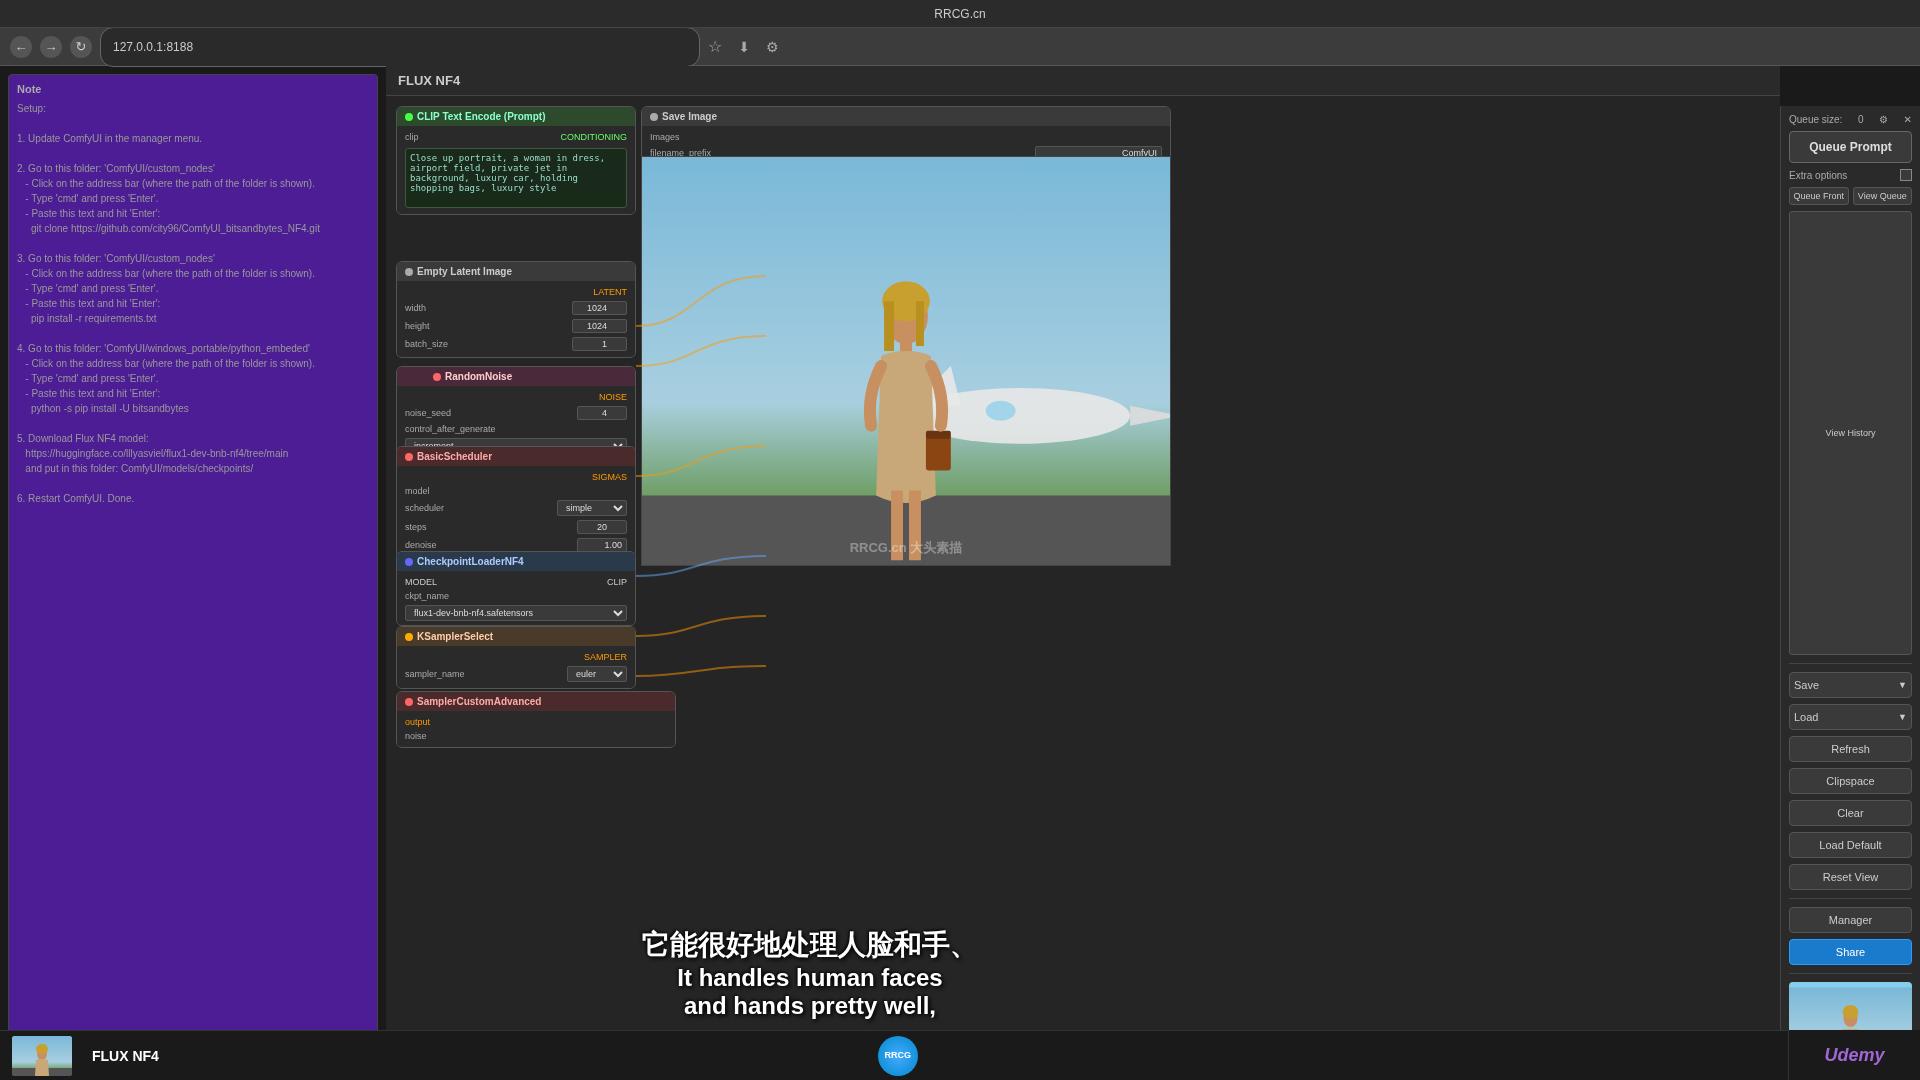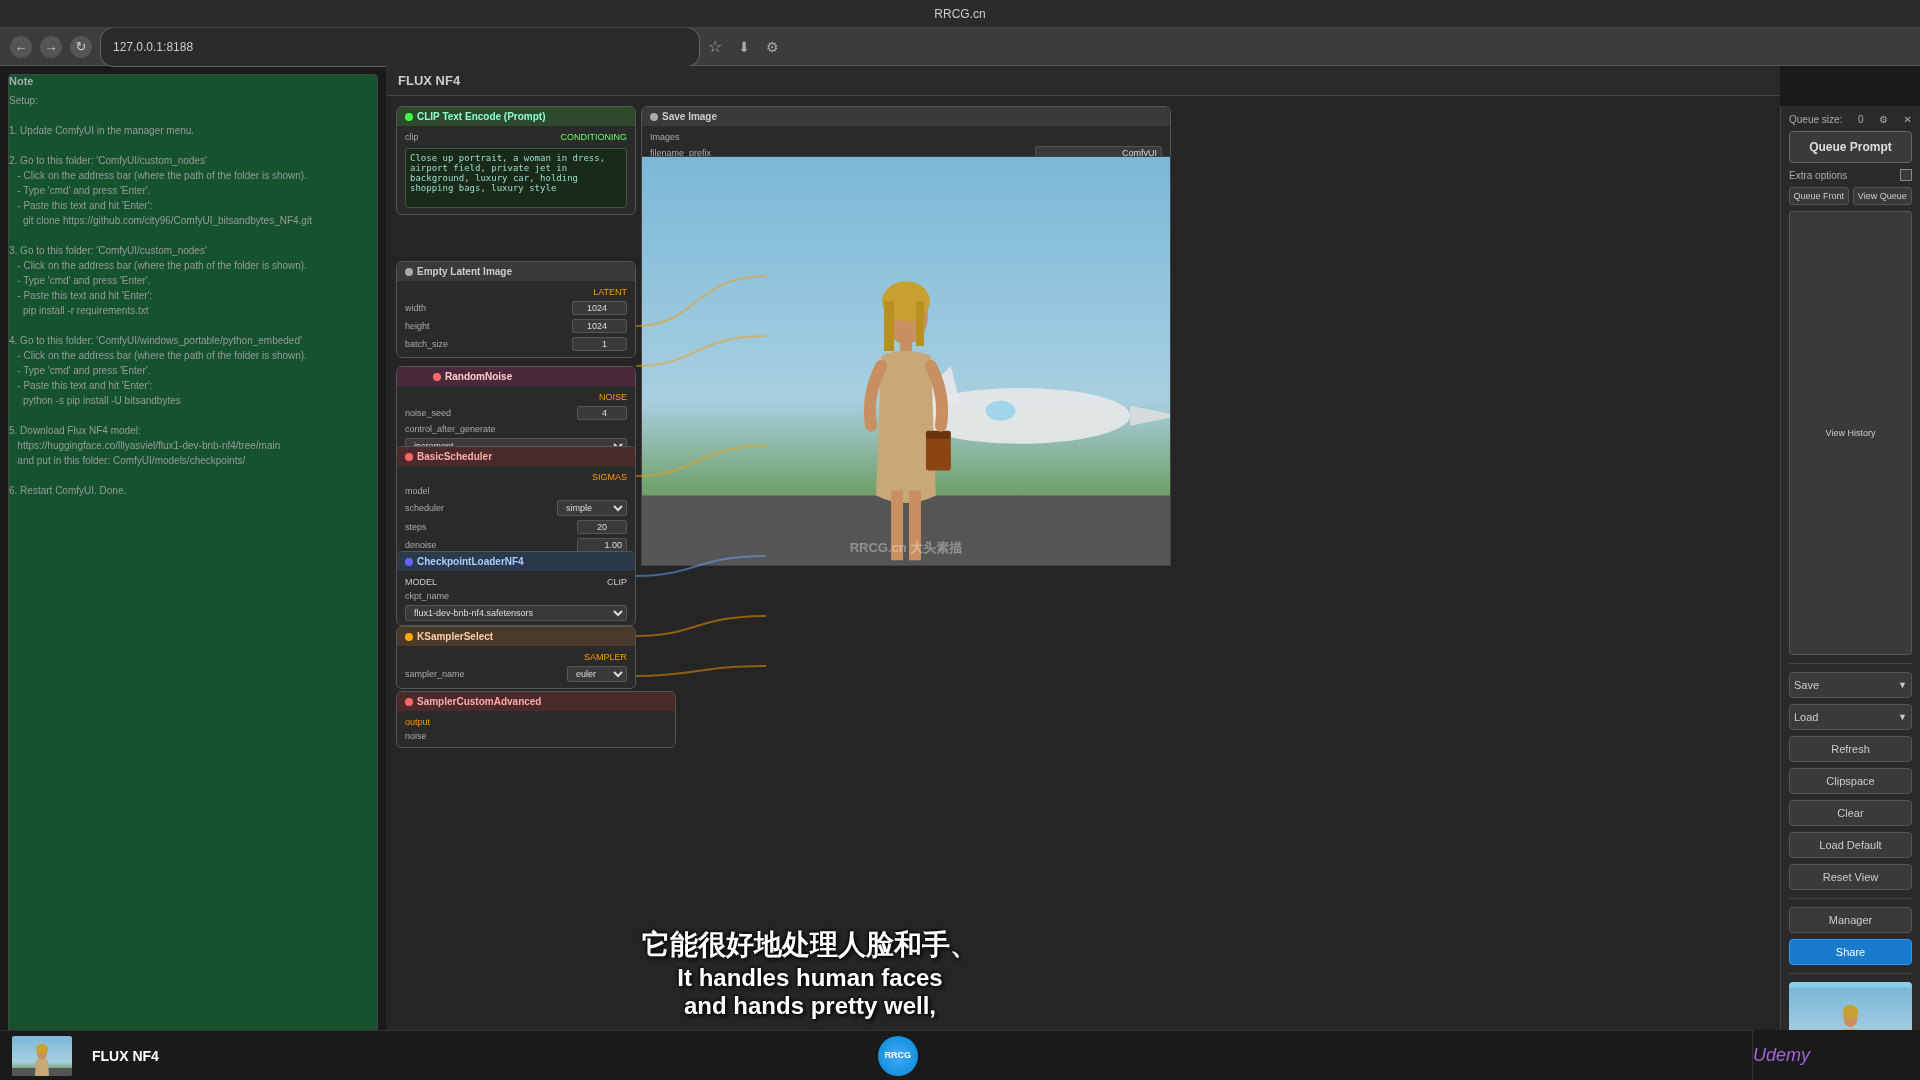--- a/index.html
+++ b/index.html
@@ -65,24 +65,25 @@
       display: flex;
       width: 100%;
       height: calc(1080px - 66px);
       position: relative;
     }
 
     
     #note-panel {
       width: 370px;
       min-width: 370px;
-      background: #14532d;
+      background: #4c1d95;
       border: 1px solid #444;
       border-radius: 4px;
       margin: 8px;
+      padding: 8px;
       overflow: hidden;
       position: relative;
     }
     #note-panel .panel-title {
       font-size: 11px;
       color: #aaa;
       margin-bottom: 6px;
       font-weight: bold;
     }
     #note-panel .note-content {
@@ -438,29 +439,30 @@
       cursor: pointer;
       text-align: center;
       font-weight: bold;
     }
 
     
     #udemy-area {
       position: fixed;
       bottom: 0;
       right: 0;
-      width: 168px;
+      width: 132px;
       height: 50px;
       background: #1a1a1a;
       display: flex;
       align-items: center;
+      justify-content: center;
       font-size: 18px;
       font-style: italic;
       color: #a266d6;
-      font-weight: normal;
+      font-weight: bold;
       border-left: 1px solid #333;
     }
 
     
     .rrcg-mark {
       position: absolute;
       bottom: 20px;
       left: 50%;
       transform: translateX(-50%);
       font-size: 18px;

